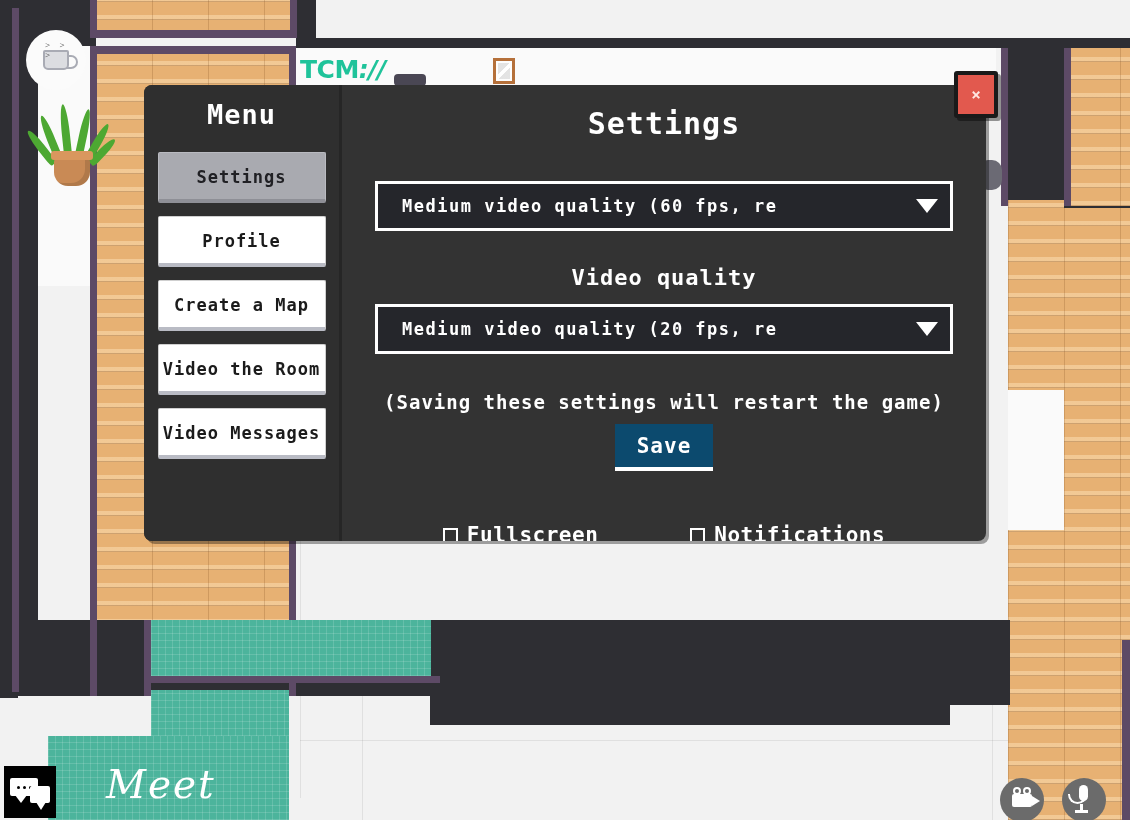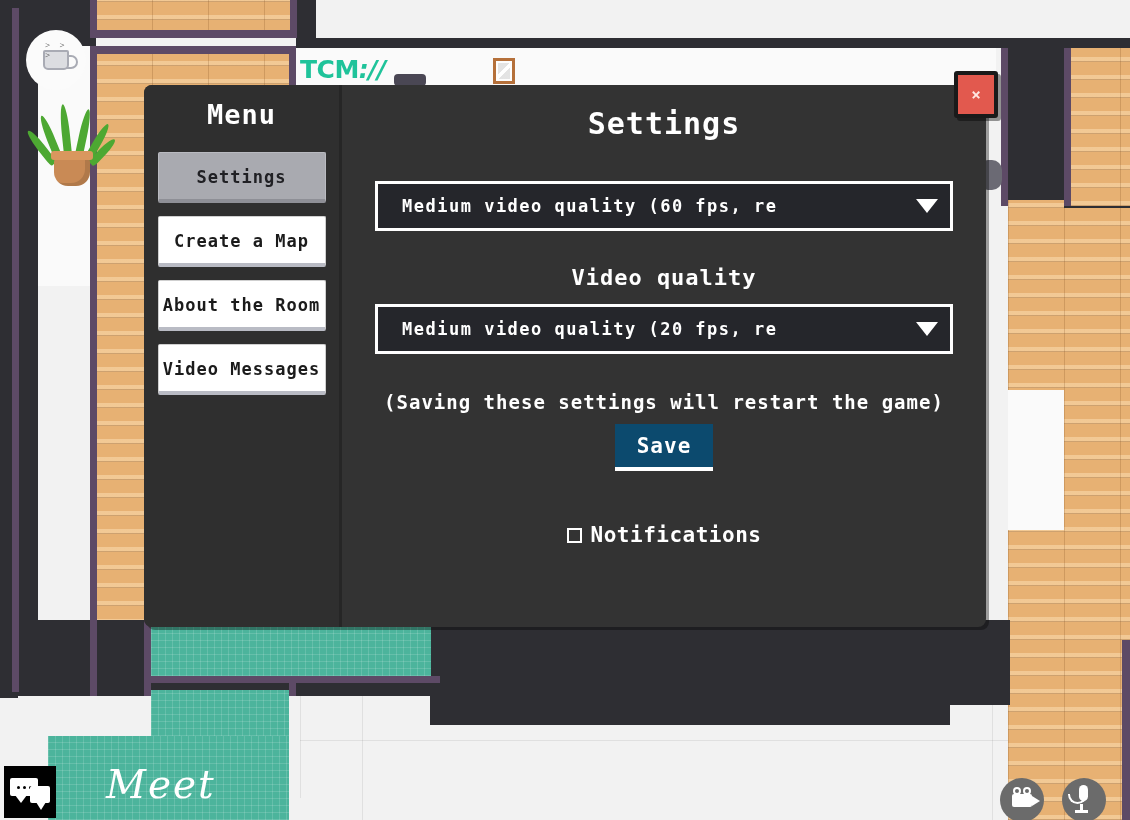--- a/index.html
+++ b/index.html
@@ -198,21 +198,21 @@
     border: 2px solid #fff; border-top: none;
     border-radius: 0 0 11px 11px;
   }
   .mic-stem { position:absolute; left:7px; top:19px; width:3px; height:6px; background:#fff; }
   .mic-base { position:absolute; left:2px; top:25px; width:13px; height:2.5px; background:#fff; }
 
   
   #modal {
     position: absolute;
     left: 144px; top: 85px;
-    width: 842px; height: 542px;
+    width: 842px; height: 456px;
     background: #333333;
     border-radius: 8px;
     box-shadow: 3px 3px 0 rgba(0,0,0,.35);
     display: flex;
     overflow: hidden;
   }
   #sidebar {
     width: 198px;
     background: #2f2f2f;
     border-right: 3px solid #262626;
@@ -488,24 +488,27 @@
 
   <div id="modal">
 
     <div id="sidebar">
       <div class="menu-title">Menu</div>
 
       <div class="menu-btn active">
         <span>Settings</span>
       </div>
       <div class="menu-btn">
+        <span>Profile</span>
+      </div>
+      <div class="menu-btn">
         <span>Create a Map</span>
       </div>
       <div class="menu-btn">
-        <span>About the Room</span>
+        <span>Video the Room</span>
       </div>
       <div class="menu-btn">
         <span>Video Messages</span>
       </div>
     </div>
 
     <div id="content">
       <div class="settings-title">Settings</div>
 
       <div class="select-box">
@@ -519,20 +522,24 @@
         <span class="select-arrow"></span>
       </div>
 
       <div class="note">(Saving these settings will restart the game)</div>
 
       <button class="save-btn">Save</button>
 
       <div class="checks">
         <div class="check-item">
           <span class="check-box"></span>
+          <span>Fullscreen</span>
+        </div>
+        <div class="check-item">
+          <span class="check-box"></span>
           <span>Notifications</span>
         </div>
       </div>
     </div>
   </div>
 
   <div id="close-btn">
     <span>×</span>
   </div>
 

